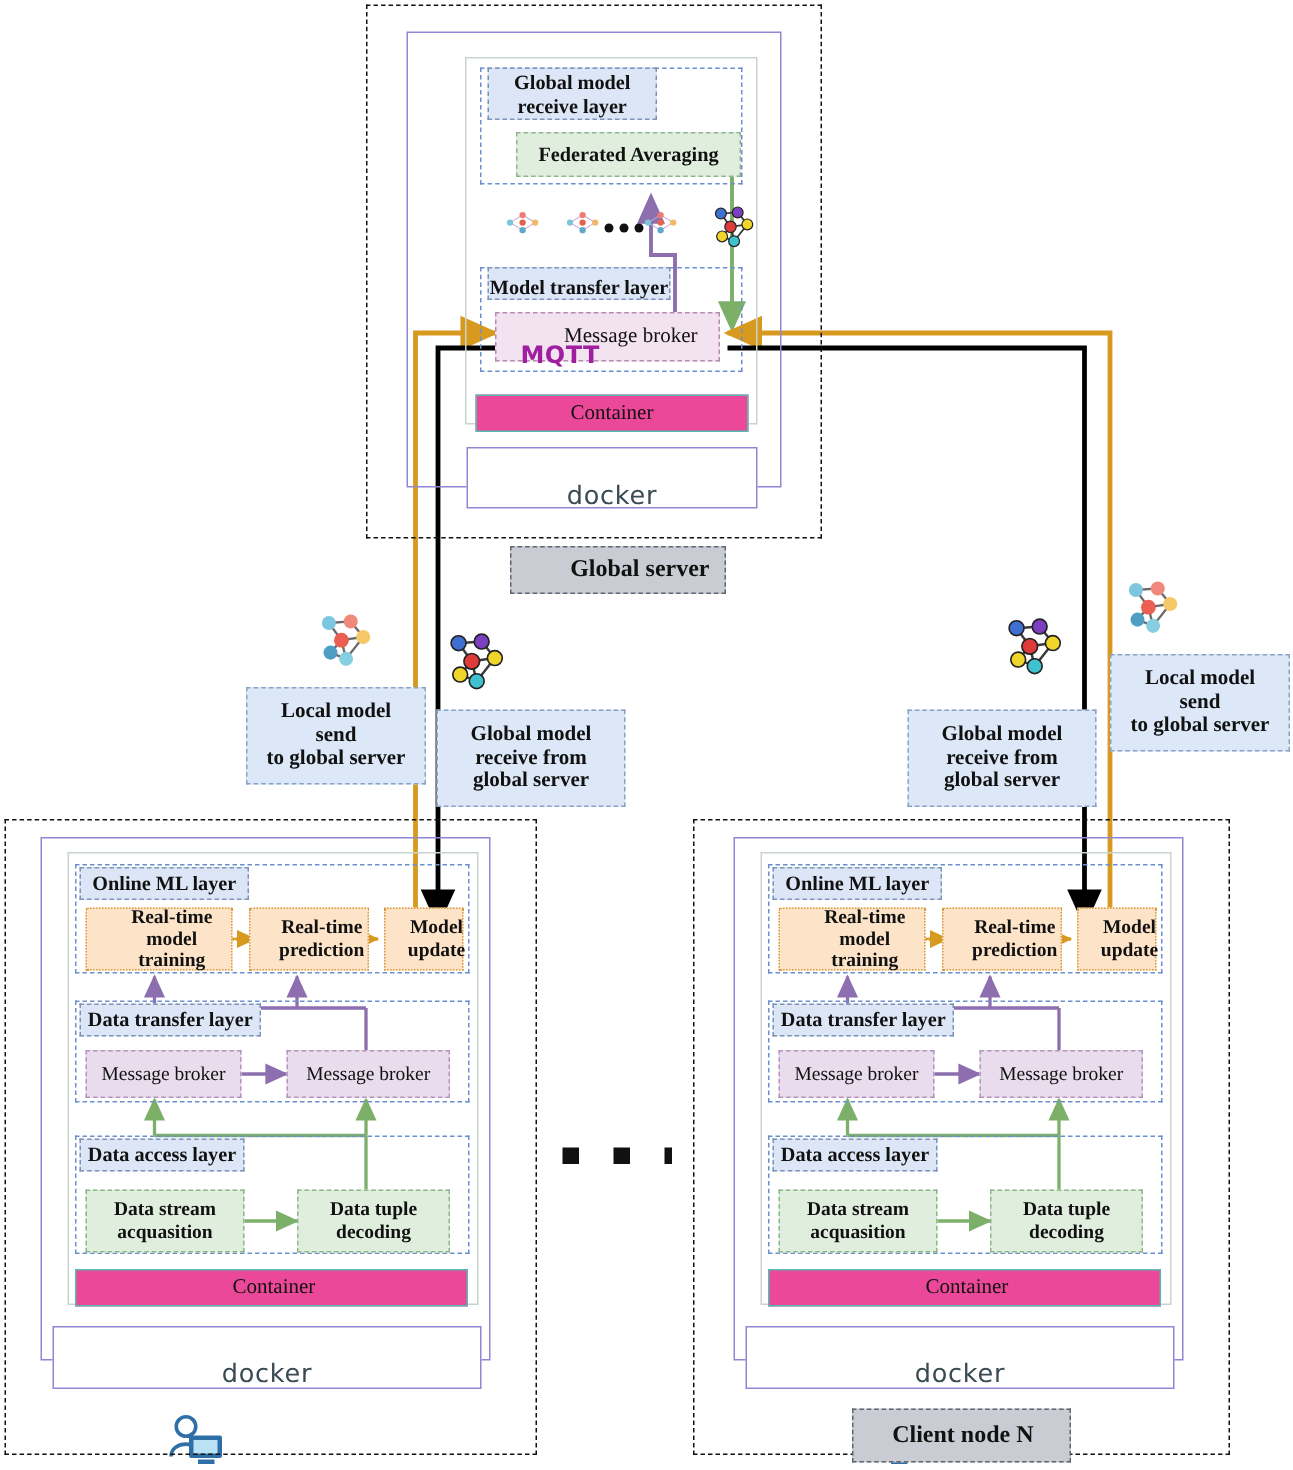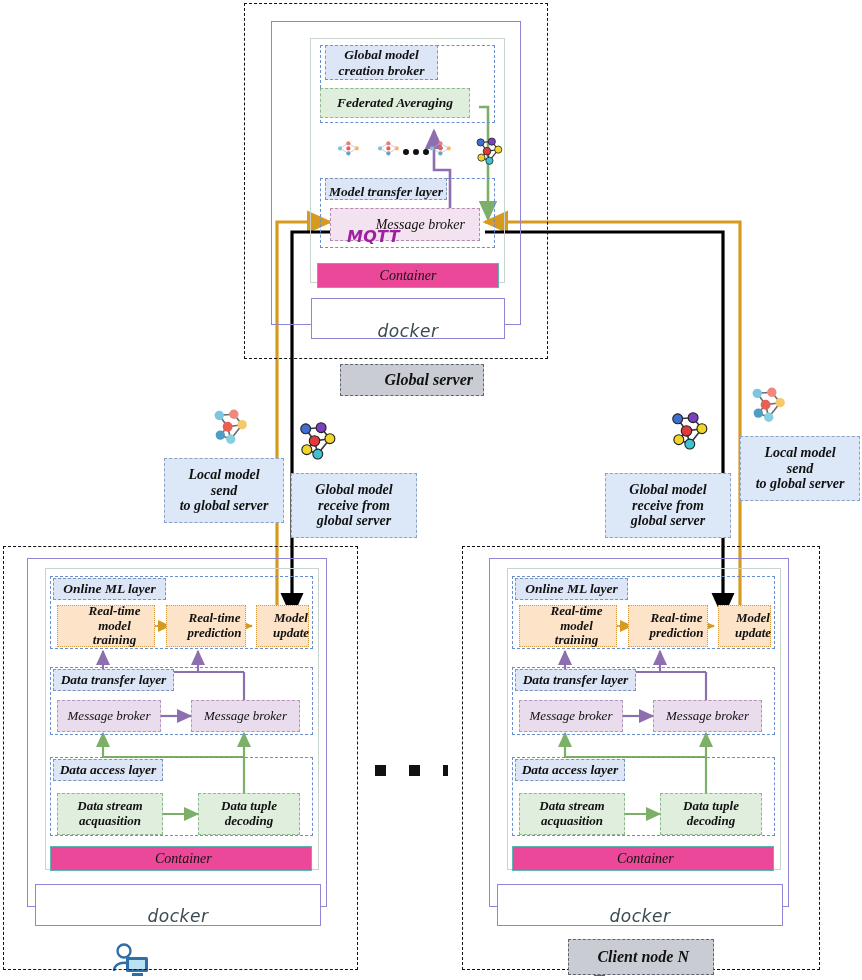--- a/index.html
+++ b/index.html
@@ -1,18 +1,18 @@
 <!DOCTYPE html>
 <html><head>
 <meta charset="utf-8">
 <style>
   html,body{margin:0;padding:0;background:#ffffff;}
   body{width:862px;height:980px;position:relative;overflow:hidden;
        font-family:"Liberation Serif","DejaVu Serif",serif;}
-  .stage{position:absolute;left:0;top:0;width:862px;height:759px;font-style:italic;}
+  .stage{position:absolute;left:0;top:0;width:862px;height:759px;}
 
   
   .abs{position:absolute;box-sizing:border-box;}
 
   
   .dashgroup{border:1.6px dashed #111;background:transparent;}
   
   .purple{border:1.4px solid #8f86d6;background:#ffffff;}
   
   .greyframe{border:1.3px solid #c9d4cf;background:#ffffff;}
@@ -365,25 +365,25 @@
 
   <div class="abs purple" style="left:271px;top:21px;width:250px;height:304px;background:transparent;"></div>
 
   <div class="abs greyframe" style="left:310px;top:38px;width:195px;height:245px;background:transparent;"></div>
 
   <div class="abs layerbox" style="left:320px;top:45px;width:175px;height:78px;"></div>
 
   <div class="abs chip chip-blue" style="left:325px;top:45px;width:113px;height:35px;font-size:13.5px;">
     <span>
       <span>Global model</span><br>
-      <span>creation broker</span>
+      <span>receive layer</span>
     </span>
   </div>
 
-  <div class="abs chip chip-green" style="left:320px;top:88px;width:150px;height:30px;font-size:13.5px;">
+  <div class="abs chip chip-green" style="left:344px;top:88px;width:150px;height:30px;font-size:13.5px;">
     <span>Federated Averaging</span>
   </div>
 
   <div class="abs layerbox" style="left:320px;top:178px;width:175px;height:70px;"></div>
 
   <div class="abs chip chip-blue" style="left:325px;top:178px;width:122px;height:22px;font-size:13.5px;align-items:flex-end;">
     <span>Model transfer layer</span>
   </div>
 
   <div class="abs chip chip-pink" style="left:330px;top:208px;width:150px;height:33px;font-size:14px;justify-content:flex-end;

